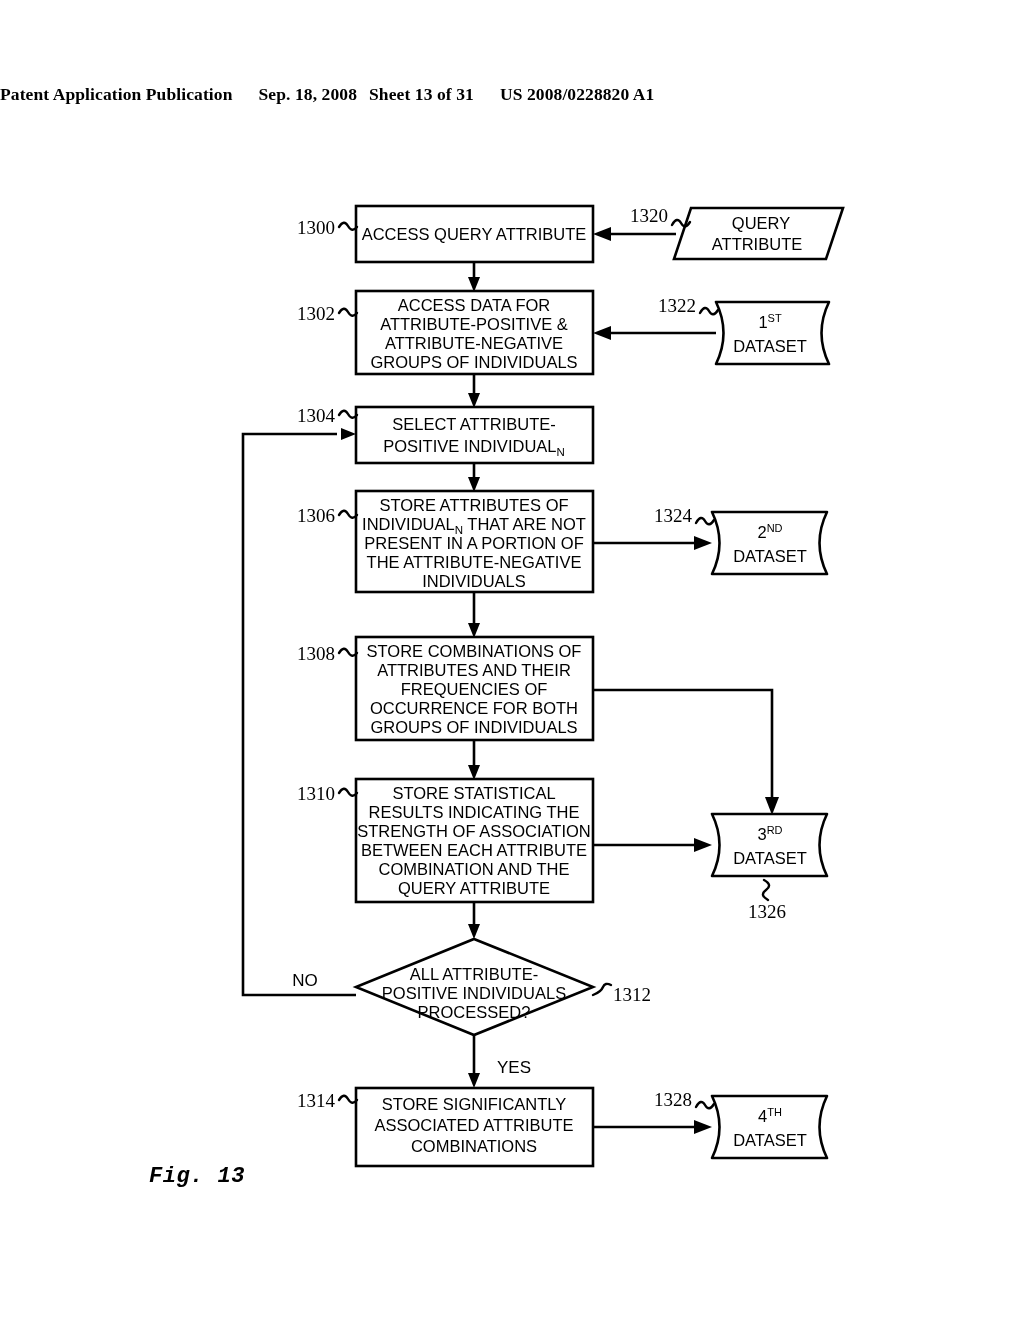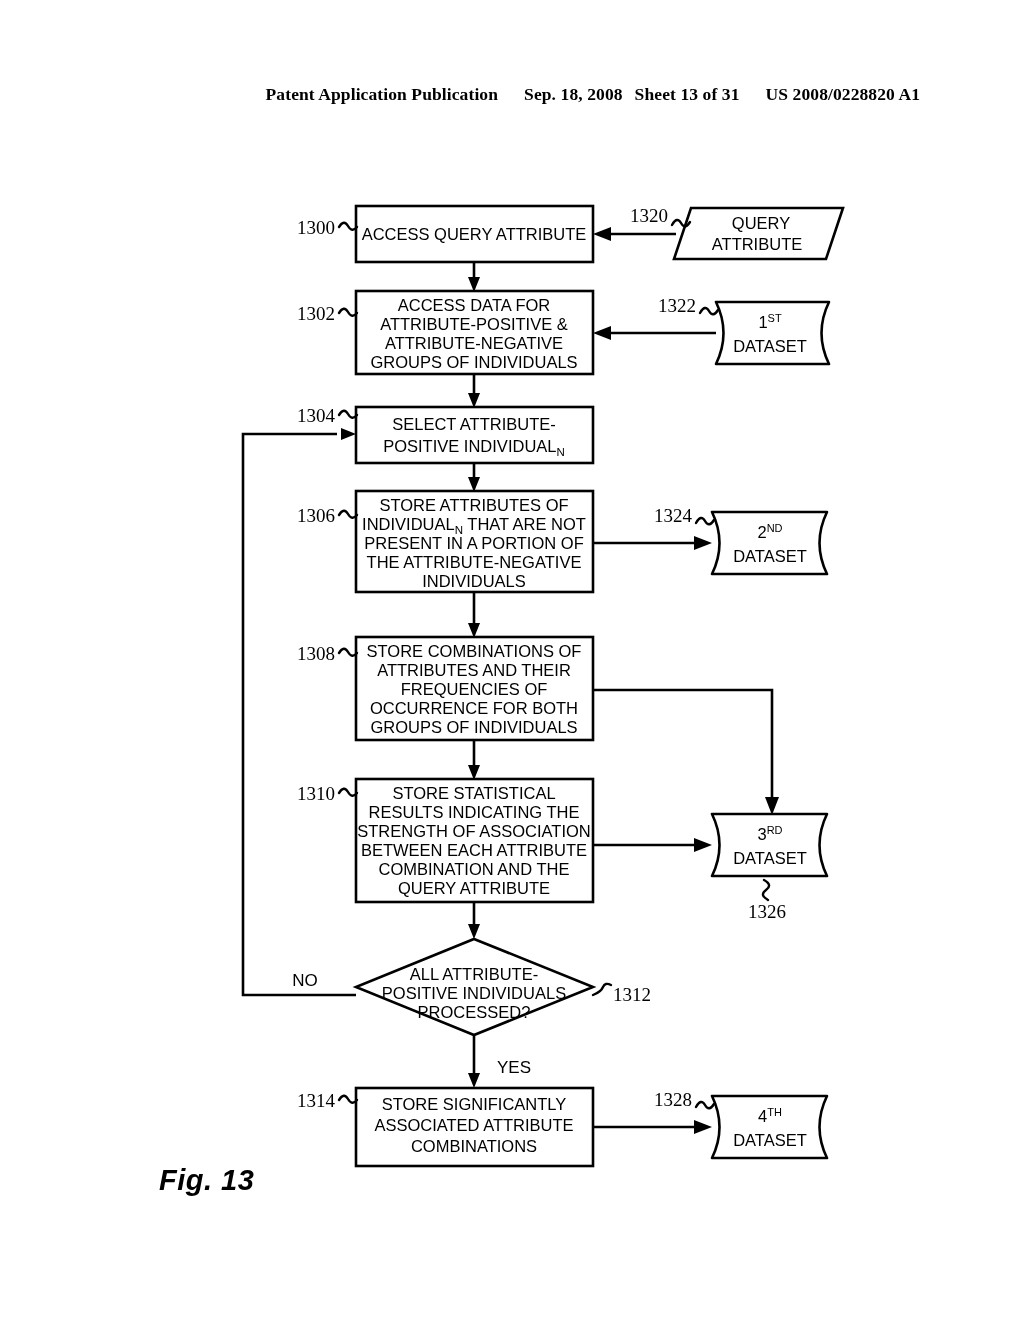--- a/index.html
+++ b/index.html
@@ -16,41 +16,41 @@
     color: #000000;
     overflow: hidden;
   }
 
   
   #page-header {
     position: absolute;
     left: 0;
     top: 84px;
     width: 920px;
-    text-align: right;
+    text-align: left;
     font-family: "Liberation Serif", serif;
     font-weight: bold;
     font-size: 17.5px;
     letter-spacing: 0.1px;
     white-space: nowrap;
   }
   #page-header .hdr-seg { display: inline-block; }
   #page-header .gap-a { display: inline-block; width: 26px; }
   #page-header .gap-b { display: inline-block; width: 12px; }
   #page-header .gap-c { display: inline-block; width: 26px; }
 
   
   #fig-caption {
     position: absolute;
-    left: 159px;
+    left: 149px;
     top: 1164px;
-    font-family: Liberation Sans, sans-serif;
+    font-family: Liberation Mono, monospace;
     font-style: italic;
     font-weight: bold;
-    font-size: 29px;
+    font-size: 22px;
     letter-spacing: 0.5px;
   }
 
   
   #figure-svg {
     position: absolute;
     left: 0;
     top: 0;
     width: 1024px;
     height: 1320px;

